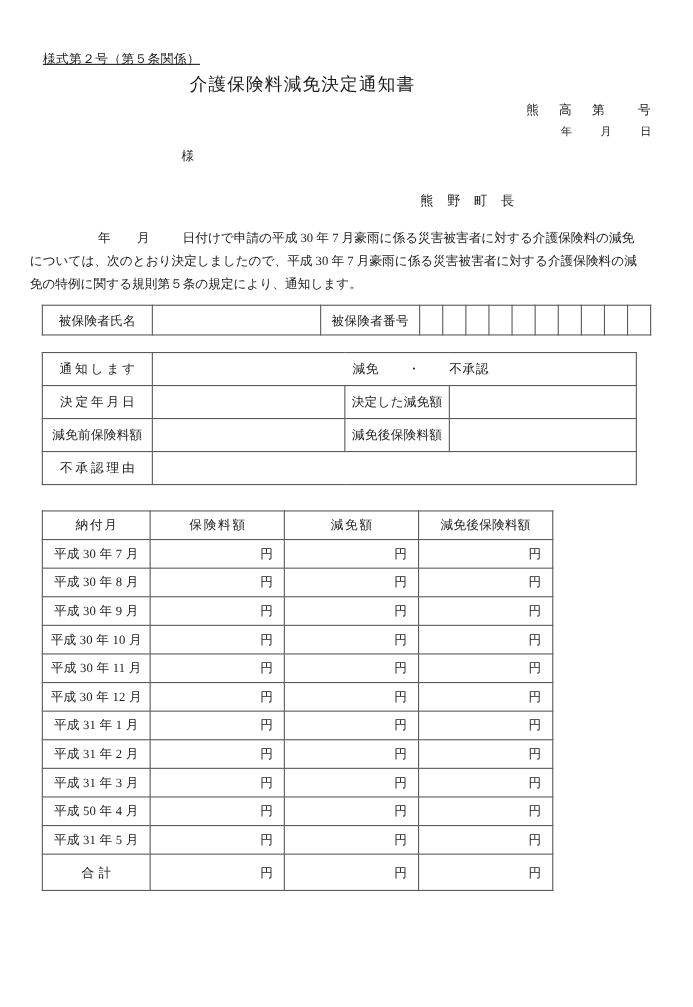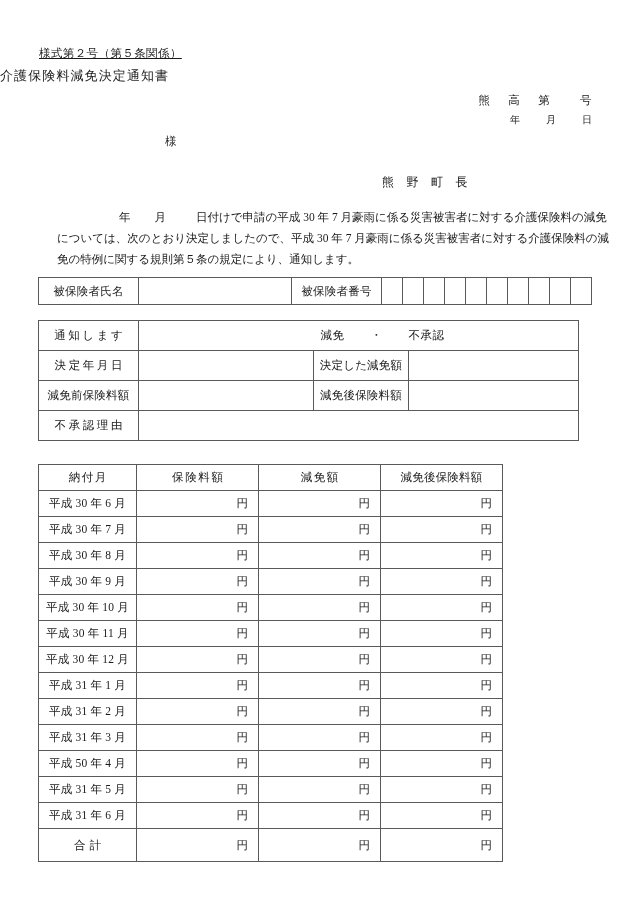--- a/index.html
+++ b/index.html
@@ -31,22 +31,22 @@
     font-size: 11.5px;
     letter-spacing: 0.4px;
     white-space: nowrap;
     text-decoration: underline;
   }
   .doc-title {
     position: absolute;
     left: 0;
     top: 67px;
     width: 550px;
-    text-align: left;
-    font-size: 13px;
+    text-align: center;
+    font-size: 16px;
     letter-spacing: 1.1px;
   }
   .doc-number {
     position: absolute;
     right: 38px;
     top: 93px;
     font-size: 11.5px;
     letter-spacing: 0.4px;
     white-space: nowrap;
   }
@@ -72,21 +72,21 @@
     top: 174px;
     font-size: 12px;
     letter-spacing: 0.5px;
     white-space: nowrap;
   }
   .issuer .sp { display: inline-block; width: 12px; }
 
   
   .body-text {
     position: absolute;
-    left: 57px;
+    left: 27px;
     top: 207px;
     width: 552px;
     font-size: 11.5px;
     line-height: 21px;
   }
   .body-text .lead-blank { display: inline-block; width: 62px; }
   .body-text .gap { display: inline-block; width: 24px; }
   .body-text .gap2 { display: inline-block; width: 30px; }
 
   
@@ -271,26 +271,20 @@
     <tbody id="pay-head">
         <tr>
           <td class="hd">納付月</td>
           <td class="hd">保険料額</td>
           <td class="hd">減免額</td>
           <td class="hd-tight">減免後保険料額</td>
         </tr>
       </tbody>
     <tbody id="pay-body">
         <tr>
-          <td class="month">平成 30 年 6 月</td>
-          <td class="yen">円</td>
-          <td class="yen">円</td>
-          <td class="yen">円</td>
-        </tr>
-        <tr>
           <td class="month">平成 30 年 7 月</td>
           <td class="yen">円</td>
           <td class="yen">円</td>
           <td class="yen">円</td>
         </tr>
         <tr>
           <td class="month">平成 30 年 8 月</td>
           <td class="yen">円</td>
           <td class="yen">円</td>
           <td class="yen">円</td>
@@ -338,26 +332,20 @@
           <td class="yen">円</td>
         </tr>
         <tr>
           <td class="month">平成 50 年 4 月</td>
           <td class="yen">円</td>
           <td class="yen">円</td>
           <td class="yen">円</td>
         </tr>
         <tr>
           <td class="month">平成 31 年 5 月</td>
-          <td class="yen">円</td>
-          <td class="yen">円</td>
-          <td class="yen">円</td>
-        </tr>
-        <tr>
-          <td class="month">平成 31 年 6 月</td>
           <td class="yen">円</td>
           <td class="yen">円</td>
           <td class="yen">円</td>
         </tr>
       </tbody>
     <tbody id="pay-total">
         <tr class="total-row">
           <td class="total-lbl">合計</td>
           <td class="yen">円</td>
           <td class="yen">円</td>

